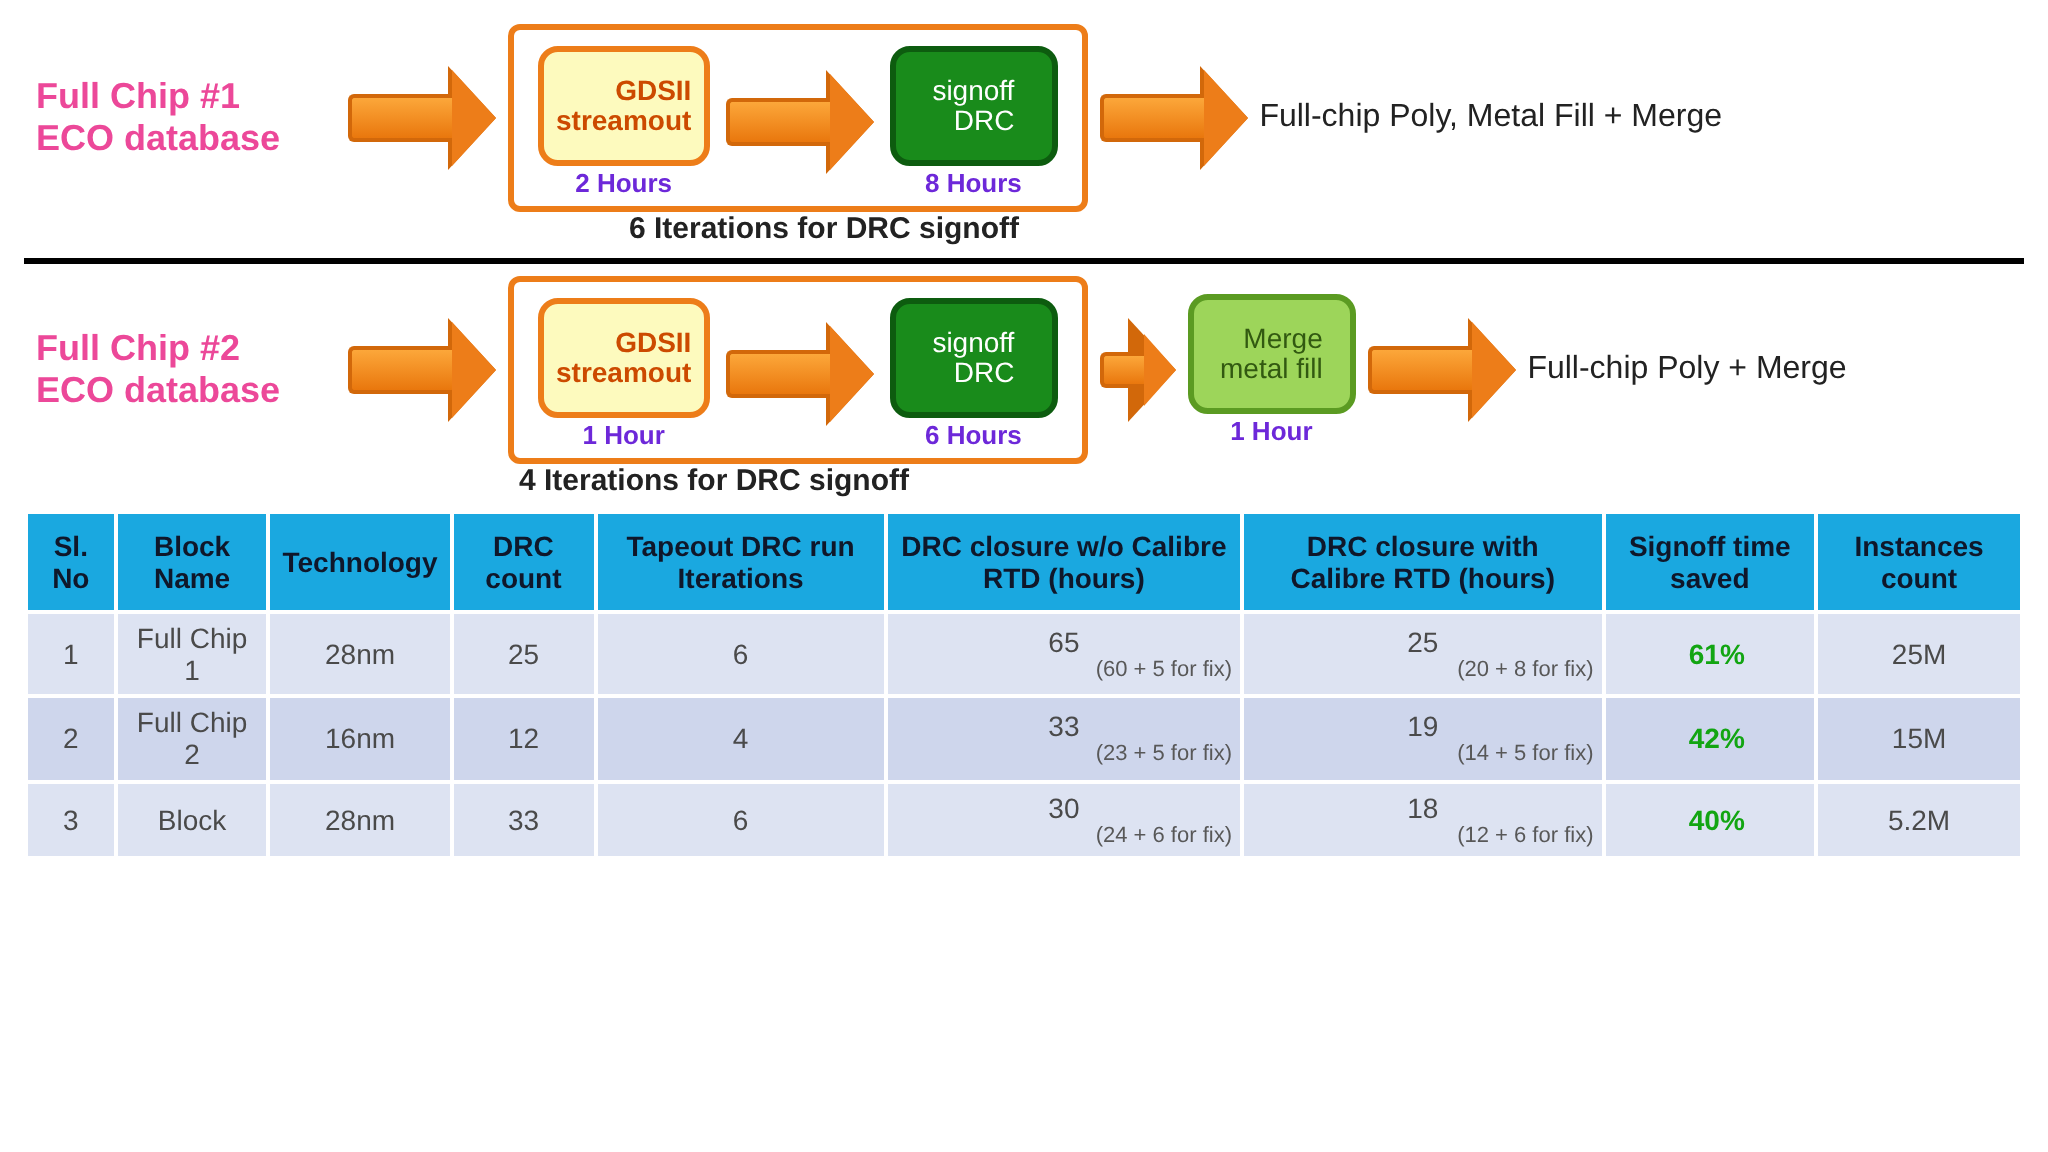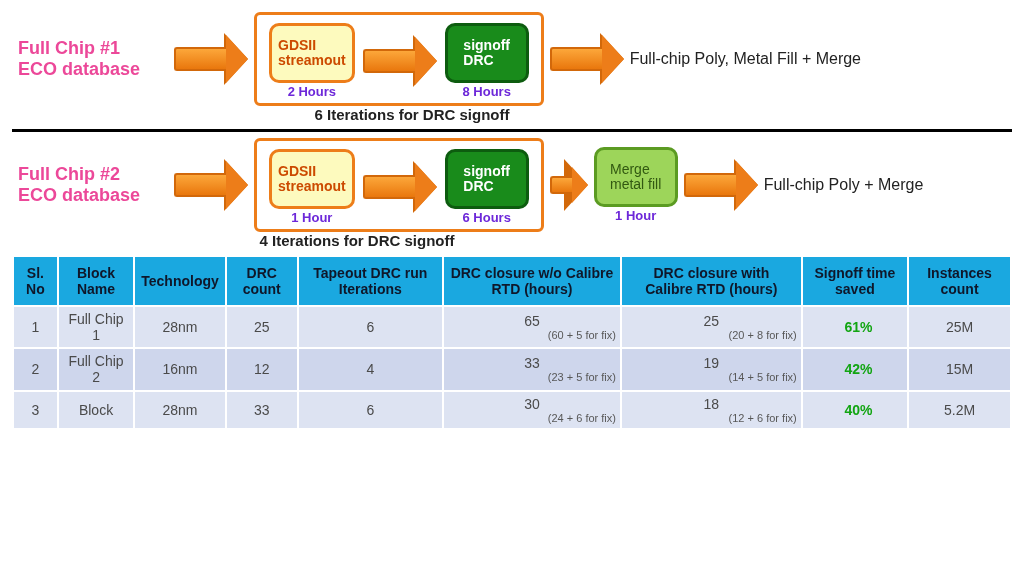--- a/index.html
+++ b/index.html
@@ -38,27 +38,27 @@
     gap: 8px;
     position: relative;
   }
 
   .stage-wrap { display:flex; flex-direction:column; align-items:center; }
   .stage {
     min-width: 84px;
     height: 60px;
     border-radius: 10px;
     display:flex; align-items:center; justify-content:center;
-    text-align:left;
+    text-align:right;
     font-size: 14px;
     line-height: 1.1;
     padding: 4px 6px;
   }
   .stage.yellow { background:#fdfabe; border: 3px solid #ed7d19; color:#cc4a00; font-weight:bold;}
-  .stage.green  { background:#198b1b; border: 3px solid #0d5c0f; color:#fff; font-weight:bold;}
+  .stage.green  { background:#198b1b; border: 3px solid #0d5c0f; color:#fff; font-weight:normal;}
   .stage.lime   { background:#9dd55a; border: 3px solid #5b9b22; color:#325911; font-weight:normal;}
 
   .stage-cap { font-size:13px; margin-top:1px; color:#6d28d9; font-weight:bold; }
 
   .iter-note { text-align:center; font-weight:bold; font-size:15px; margin: 0 0 6px 0; }
 
   .output-text { font-size:16px; font-weight:normal; color:#222; }
 
   .divider { border:none; border-top:3px solid #000; margin: 6px 0 6px 0; }
 

